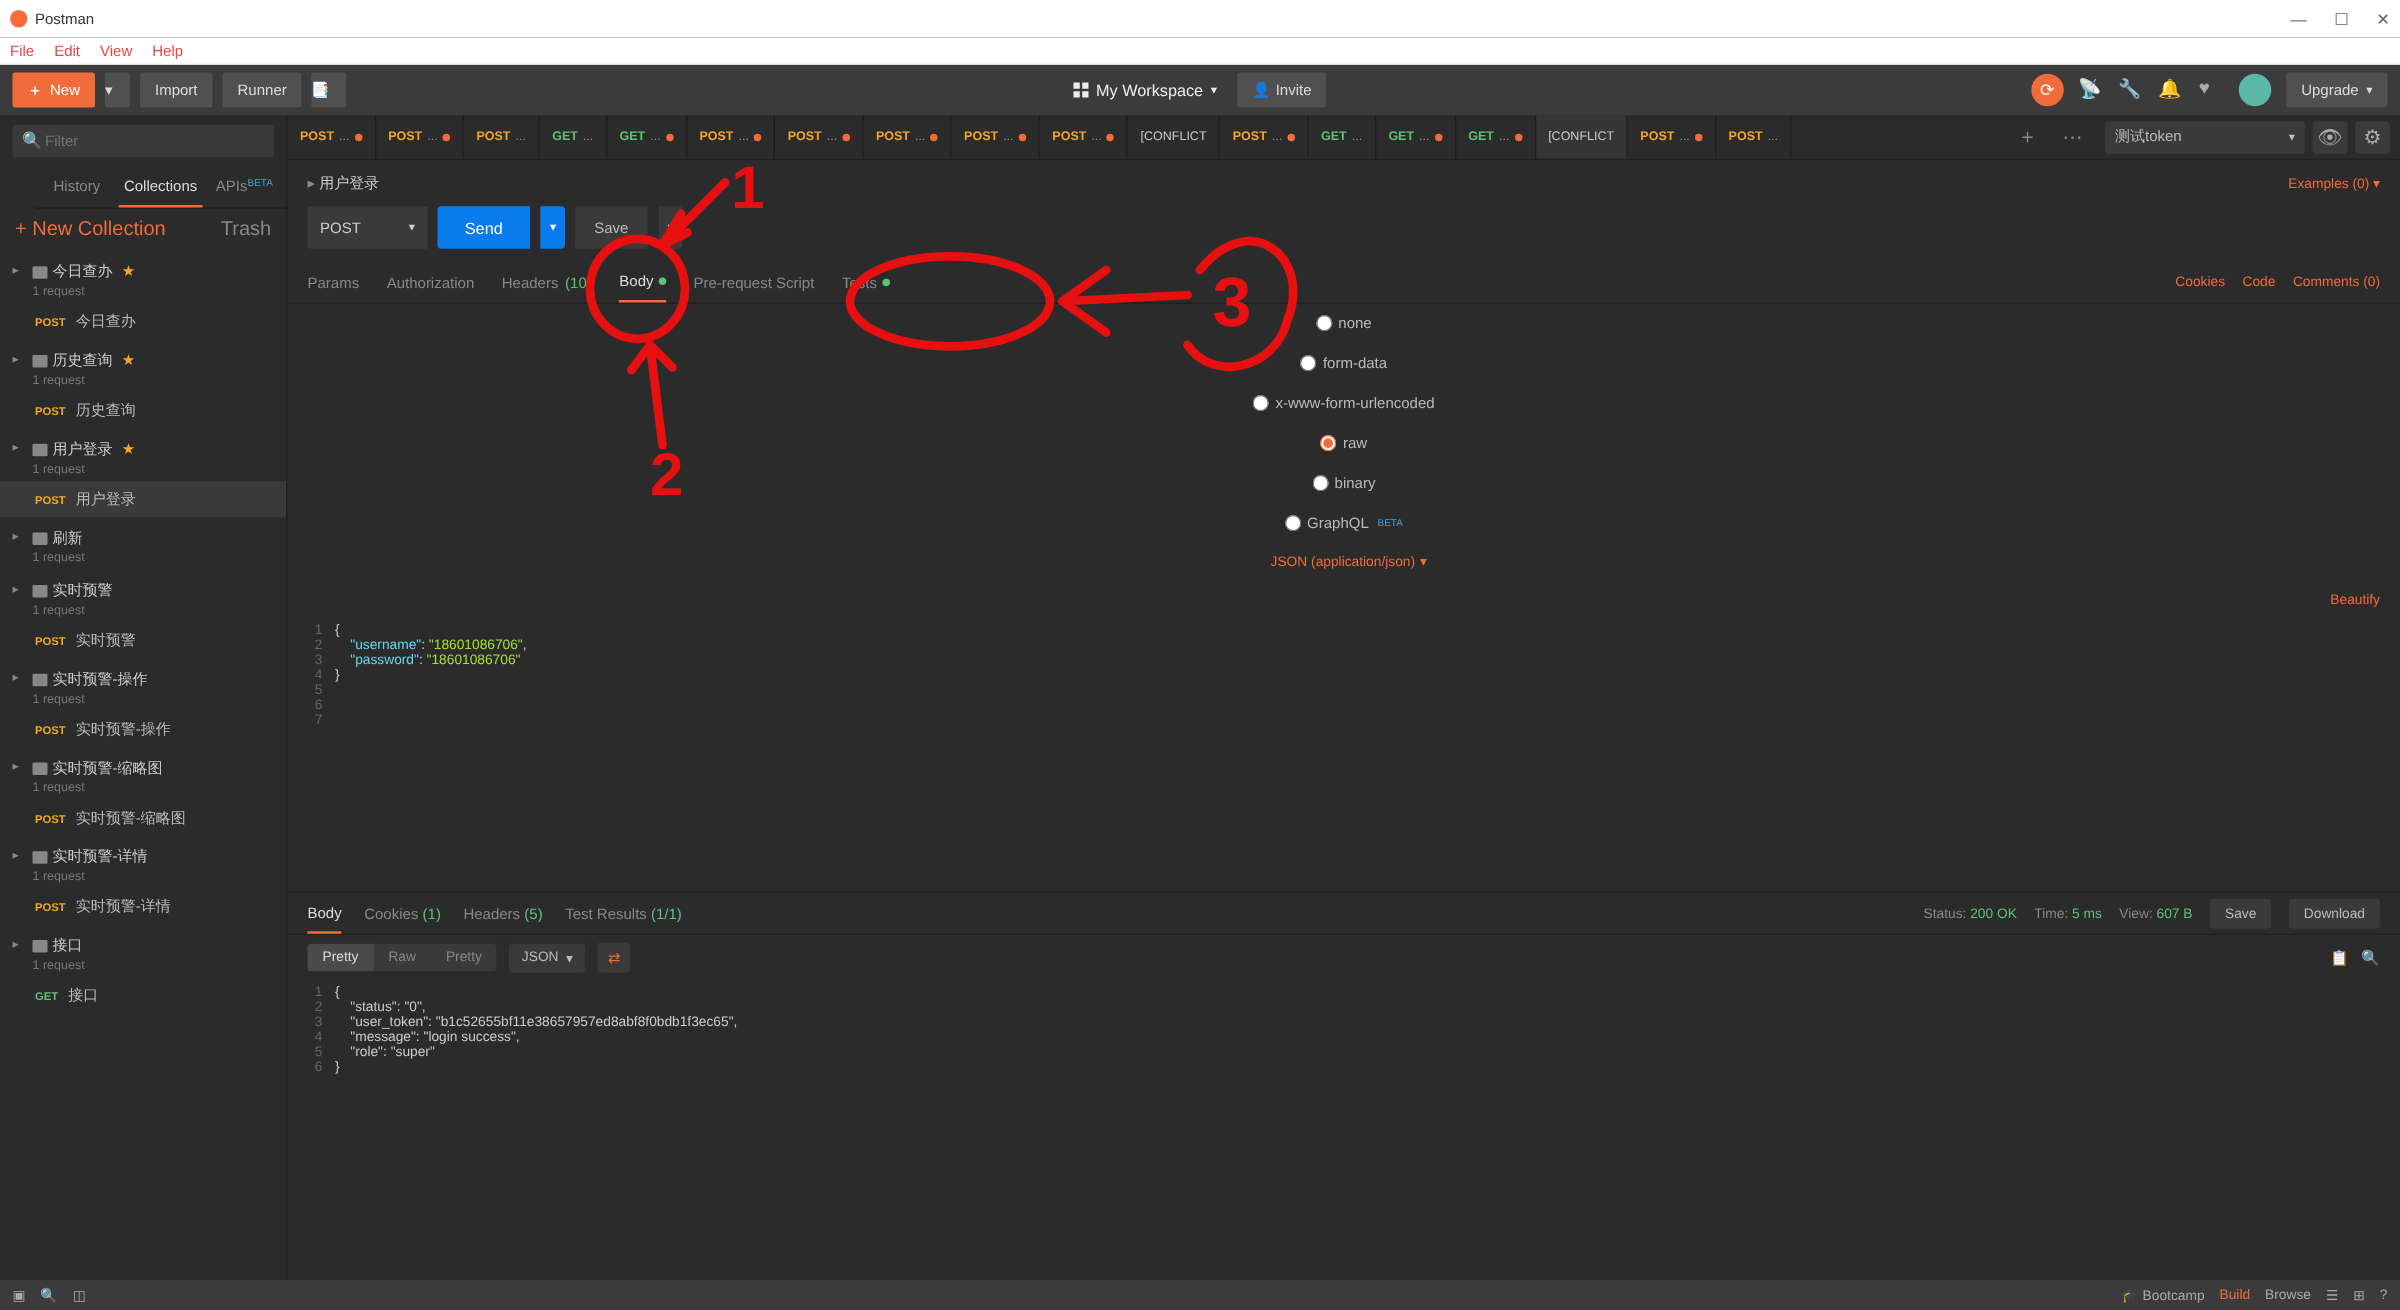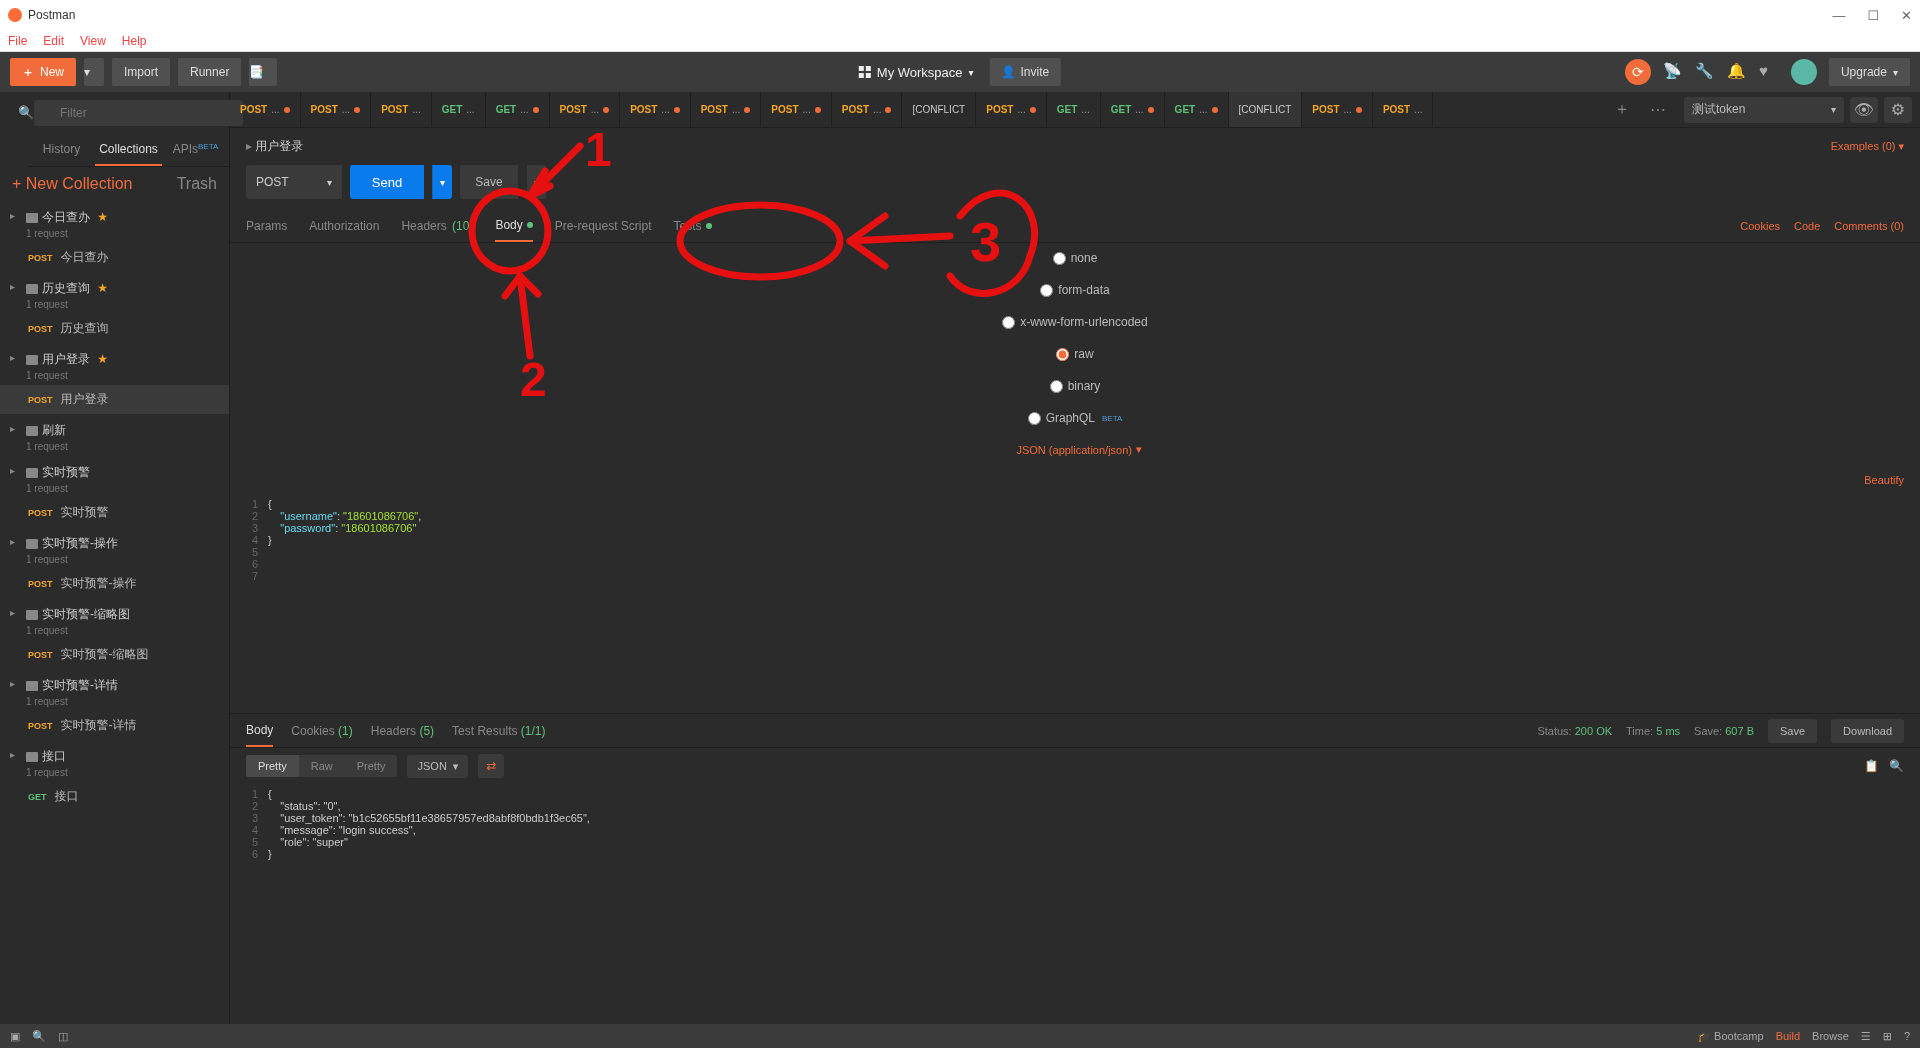--- a/index.html
+++ b/index.html
@@ -17,21 +17,21 @@
 .toolbar .center { position:absolute; left:50%; transform:translateX(-50%); display:flex; align-items:center; gap:16px; }
 .toolbar .center .ws { display:flex; align-items:center; gap:6px; color:#eee; font-size:13px; }
 .toolbar .center .grid-icon { display:inline-block; width:12px; height:12px; background:linear-gradient(#eee 0 0) 0 0/5px 5px no-repeat,linear-gradient(#eee 0 0) 7px 0/5px 5px no-repeat,linear-gradient(#eee 0 0) 0 7px/5px 5px no-repeat,linear-gradient(#eee 0 0) 7px 7px/5px 5px no-repeat; }
 .toolbar .right { margin-left:auto; display:flex; align-items:center; gap:12px; }
 .toolbar .right .circle-icon { width:26px; height:26px; border-radius:50%; background:#f26b3a; display:flex; align-items:center; justify-content:center; color:#fff; font-size:14px; }
 .toolbar .right .iconbtn { width:20px; height:20px; color:#aaa; font-size:15px; cursor:pointer; }
 .toolbar .right .avatar { width:26px; height:26px; border-radius:50%; background:#5cb8a6; }
 .body { display:flex; height:calc(1048px - 30px - 22px - 40px - 24px); }
 .sidebar { width:230px; background:#2b2b2b; border-right:1px solid #1f1f1f; display:flex; flex-direction:column; }
 .filterbar { padding:8px 10px; }
-.filterbar input { width:100%; height:26px; background:#3a3a3a; border:none; border-radius:3px; color:#bbb; padding:0 8px 0 26px; font-size:12px;margin-left:24px; }
+.filterbar input { width:100%; height:26px; background:#3a3a3a; border:none; border-radius:3px; color:#bbb; padding:0 8px 0 26px; font-size:12px; }
 .filterwrap { position:relative; }
 .filterwrap .mag { position:absolute; left:8px; top:5px; color:#888; font-size:13px; }
 .side-tabs { display:flex; border-bottom:1px solid #1f1f1f; font-size:12px;margin-left:28px; }
 .side-tabs .tab { flex:1; text-align:center; padding:8px 0; color:#888; cursor:pointer; }
 .side-tabs .tab.active { color:#ddd; border-bottom:2px solid #f26b3a; }
 .side-tabs .tab .beta { font-size:8px; color:#4aa0d8; vertical-align:top; }
 .side-actions { display:flex; justify-content:space-between; padding:8px 12px; font-size:16px; }
 .side-actions .newcol { color:#f26b3a; cursor:pointer; }
 .side-actions .trash { color:#888; cursor:pointer; }
 .coll-list { overflow-y:auto; flex:1; }
@@ -396,21 +396,21 @@
       </div>
 
     <div class="resp-tabs">
       <span class="rt active">Body</span>
       <span class="rt"><span>Cookies</span> <span class="c">(1)</span></span>
       <span class="rt"><span>Headers</span> <span class="c">(5)</span></span>
       <span class="rt"><span>Test Results</span> <span class="c">(1/1)</span></span>
       <div class="meta">
         <span><span class="lbl">Status:</span> <span class="val">200 OK</span></span>
         <span><span class="lbl">Time:</span> <span class="val">5 ms</span></span>
-        <span><span class="lbl">Save:</span> <span class="val">607 B</span></span>
+        <span><span class="lbl">View:</span> <span class="val">607 B</span></span>
         <button class="btn2">Save</button>
         <button class="btn2">Download</button>
       </div>
     </div>
 
     <div class="resp-toolbar">
       <div class="pretty-tabs">
         <span class="pt active">Pretty</span>
         <span class="pt">Raw</span>
         <span class="pt">Pretty</span>

